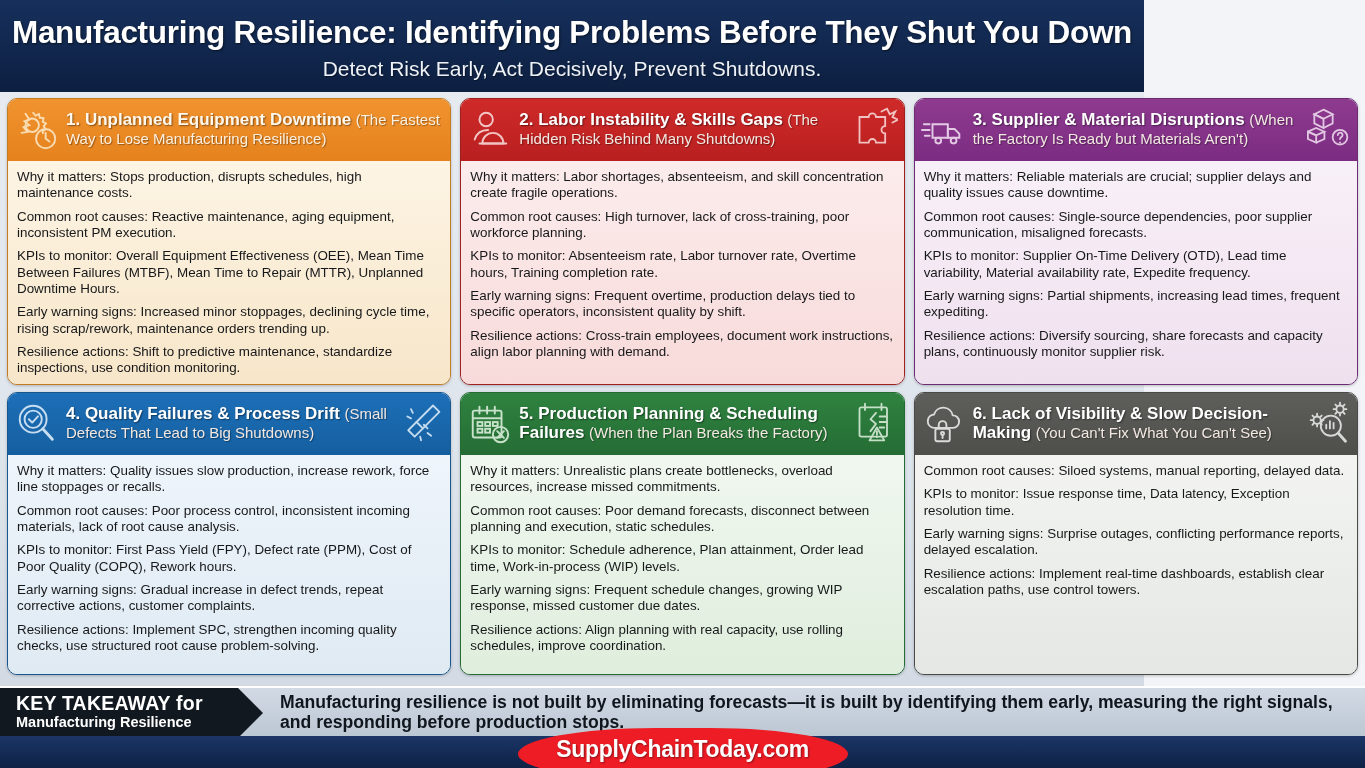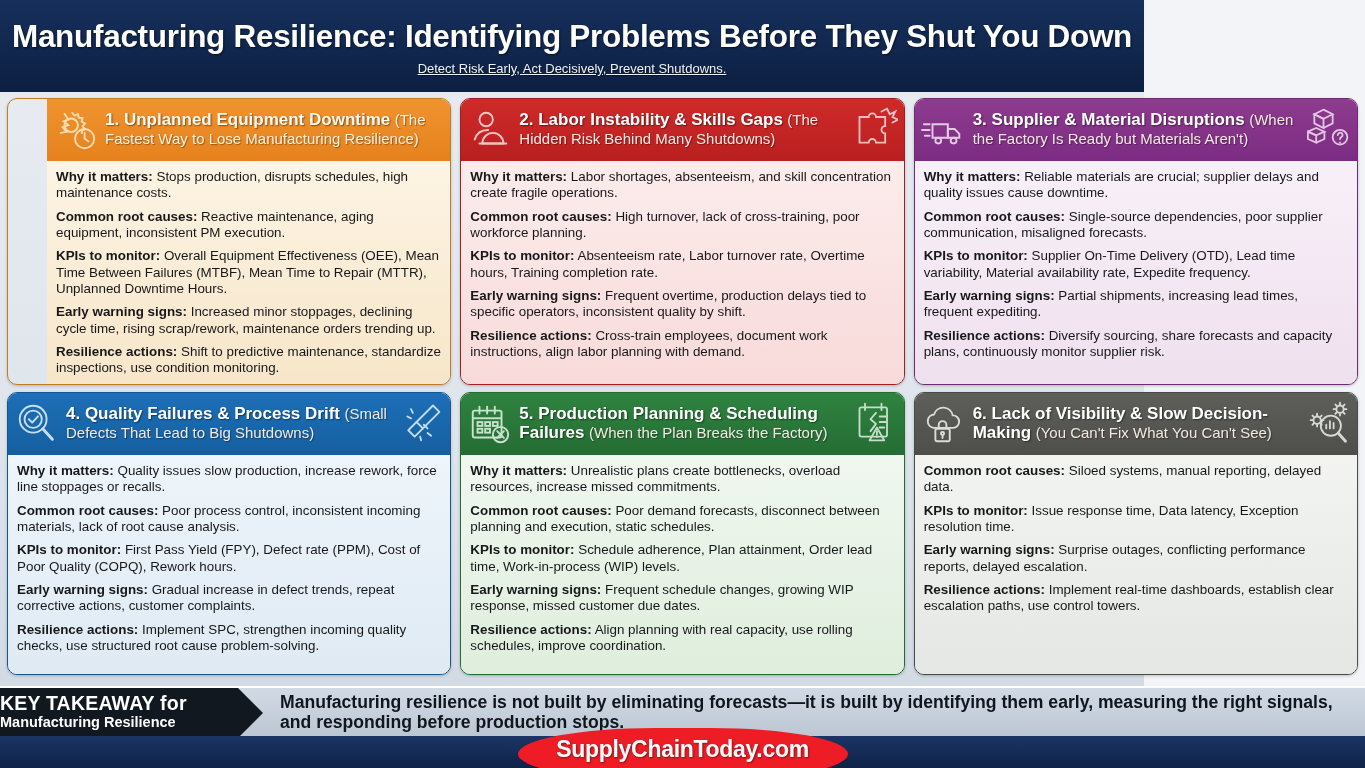--- a/index.html
+++ b/index.html
@@ -28,25 +28,24 @@
   .header h1 {
     color: #ffffff;
     font-size: 31.5px;
     font-weight: bold;
     letter-spacing: -0.3px;
     text-shadow: 1px 1px 2px rgba(0,0,0,.55);
     white-space: nowrap;
   }
   .header h2 {
     color: #eef2f8;
-    font-size: 13px;
+    font-size: 21px;
     font-weight: normal;
     margin-top: 6px;
     text-shadow: 1px 1px 1px rgba(0,0,0,.4);
-    text-decoration: underline;
   }
 
   
   .grid {
     position: absolute;
     top: 98px; left: 7px;
     width: 1351px;
     display: grid;
     grid-template-columns: repeat(3, 1fr);
     grid-template-rows: 287px 283px;
@@ -94,26 +93,26 @@
     flex: 1 1 auto;
     padding: 8px 9px 6px 9px;
     display: flex; flex-direction: column;
     gap: 7px;
   }
   .row-line {
     font-size: 13.4px;
     line-height: 1.22;
     color: #17181a;
   }
-  .row-line b { font-weight: bold; }
+  .row-line b { font-weight: normal; }
 
   
   .c1 .card-head { background: linear-gradient(180deg,#f0932f 0%,#e5821d 100%); }
   .c1 .card-body { background: linear-gradient(180deg,#fdf4e4 0%,#f7e6c9 100%); }
-  .c1 { border-color: #c27c22; padding-left: 39px; }
+  .c1 { border-color: #c27c22; }
   .c1 .card-title { color:#fff8ec; }
   .c1 .card-sub { color:#fdf0dd; }
 
   .c2 .card-head { background: linear-gradient(180deg,#cf2a2a 0%,#b91f1f 100%); }
   .c2 .card-body { background: linear-gradient(180deg,#fcecec 0%,#f8dada 100%); }
   .c2 { border-color: #9e2020; }
 
   .c3 .card-head { background: linear-gradient(180deg,#8e3b8f 0%,#7b2c82 100%); }
   .c3 .card-body { background: linear-gradient(180deg,#f8f0f8 0%,#efe0ee 100%); }
   .c3 { border-color: #6d2b73; }
@@ -141,20 +140,21 @@
     align-items: stretch;
     border-top: 2px solid #ffffff;
   }
   .takeaway-label {
     position: relative;
     flex: 0 0 238px;
     background: #111820;
     color: #fff;
     display: flex; flex-direction: column;
     justify-content: center;
+    padding-left: 16px;
   }
   .takeaway-label::after {
     content: "";
     position: absolute;
     right: -25px; top: 0;
     width: 0; height: 0;
     border-top: 25px solid transparent;
     border-bottom: 25px solid transparent;
     border-left: 25px solid #111820;
   }

